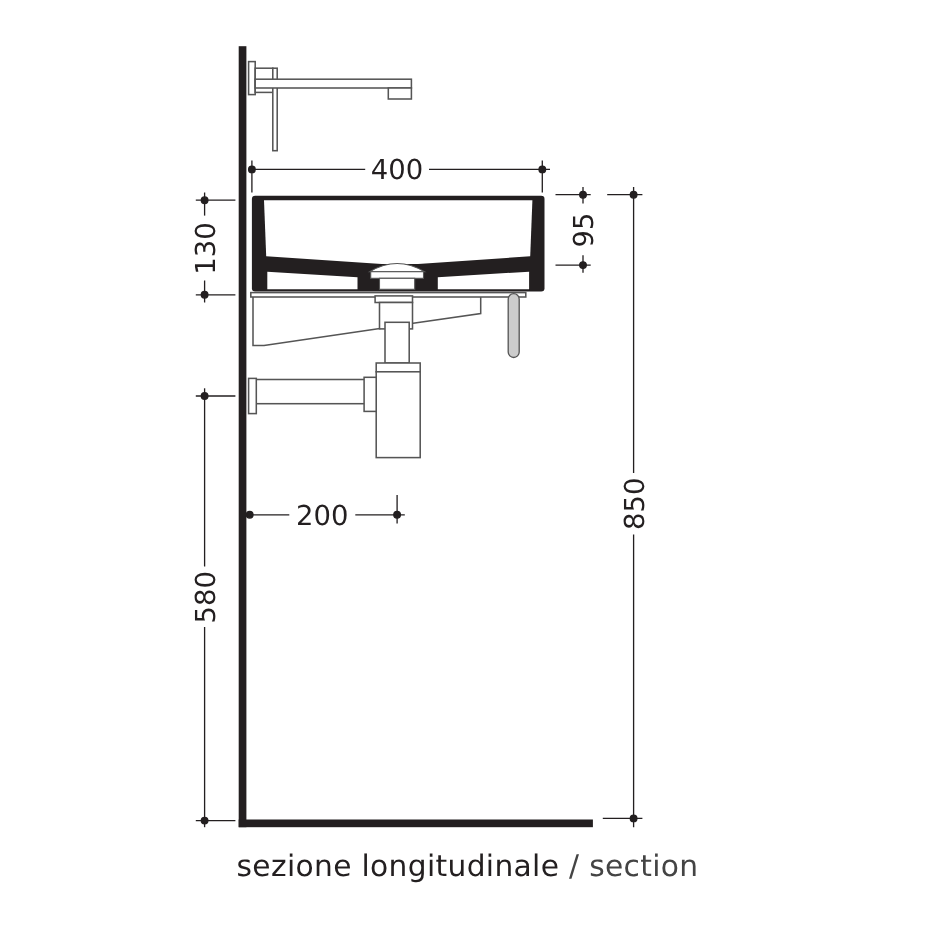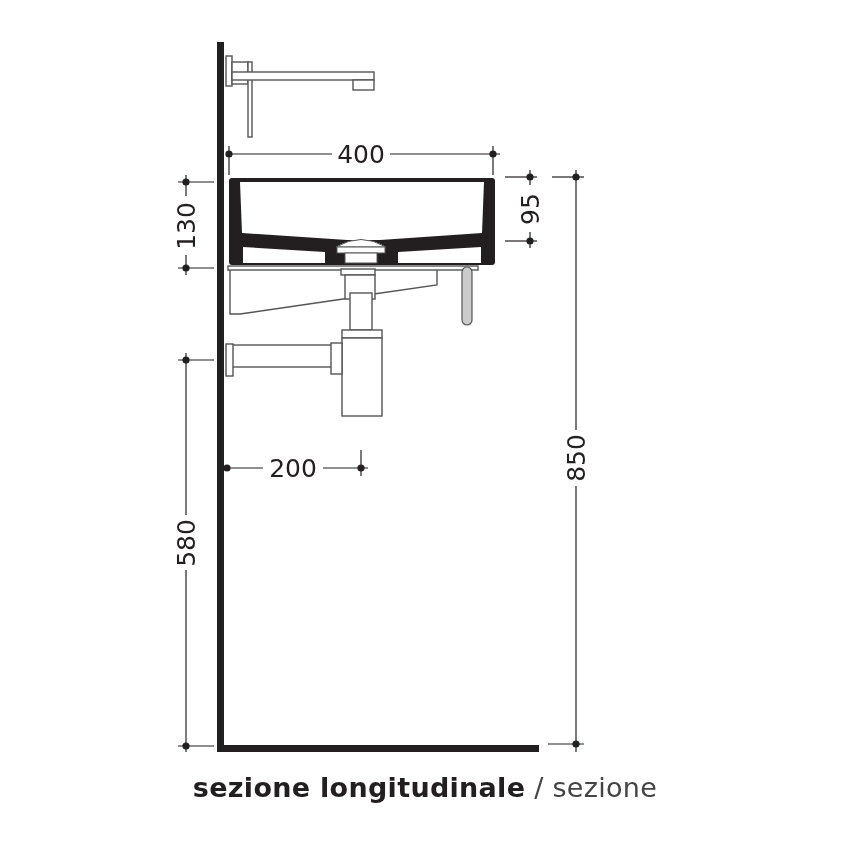--- a/index.html
+++ b/index.html
@@ -1,21 +1,21 @@
 <!DOCTYPE html>
 <html><head>
 <meta charset="utf-8">
 <style>
   html, body { margin: 0; padding: 0; background: #ffffff; }
   body { width: 850px; height: 850px; position: relative; overflow: hidden; }
   svg { position: absolute; left: 0; top: 0; }
   .dimtext { font-family: "DejaVu Sans", sans-serif; font-size: 25px; fill: #231f20; }
   .caption { position: absolute; left: 0; width: 850px; top: 772px; text-align: center;
              font-family: "DejaVu Sans", sans-serif; font-size: 27px; color: #231f20; letter-spacing: 0.3px; }
-  .caption .bold { font-weight: bold; }
+  .caption .bold { font-weight: normal; }
   .caption .light { color: #444; font-weight: normal; }
 </style>
 </head>
 <body>
 
 <svg width="850" height="850" viewBox="0 0 850 850">
 
   <g>
     <rect x="217" y="42" width="7" height="710" fill="#231f20"></rect>
     <rect x="217" y="745" width="322" height="7" fill="#231f20"></rect>
@@ -104,13 +104,13 @@
   </g>
 
   <text class="dimtext" x="361" y="163" text-anchor="middle">400</text>
   <text class="dimtext" x="293" y="477" text-anchor="middle">200</text>
   <text class="dimtext" transform="translate(195,226) rotate(-90)" text-anchor="middle">130</text>
   <text class="dimtext" transform="translate(539,209) rotate(-90)" text-anchor="middle">95</text>
   <text class="dimtext" transform="translate(585,458) rotate(-90)" text-anchor="middle">850</text>
   <text class="dimtext" transform="translate(195,543) rotate(-90)" text-anchor="middle">580</text>
 </svg>
 
-<div class="caption"><span class="bold">sezione longitudinale</span><span class="light"> / </span><span class="light">sezione</span></div>
+<div class="caption"><span class="bold">sezione longitudinale</span><span class="light"> / </span><span class="light">section</span></div>
 
 </body></html>

